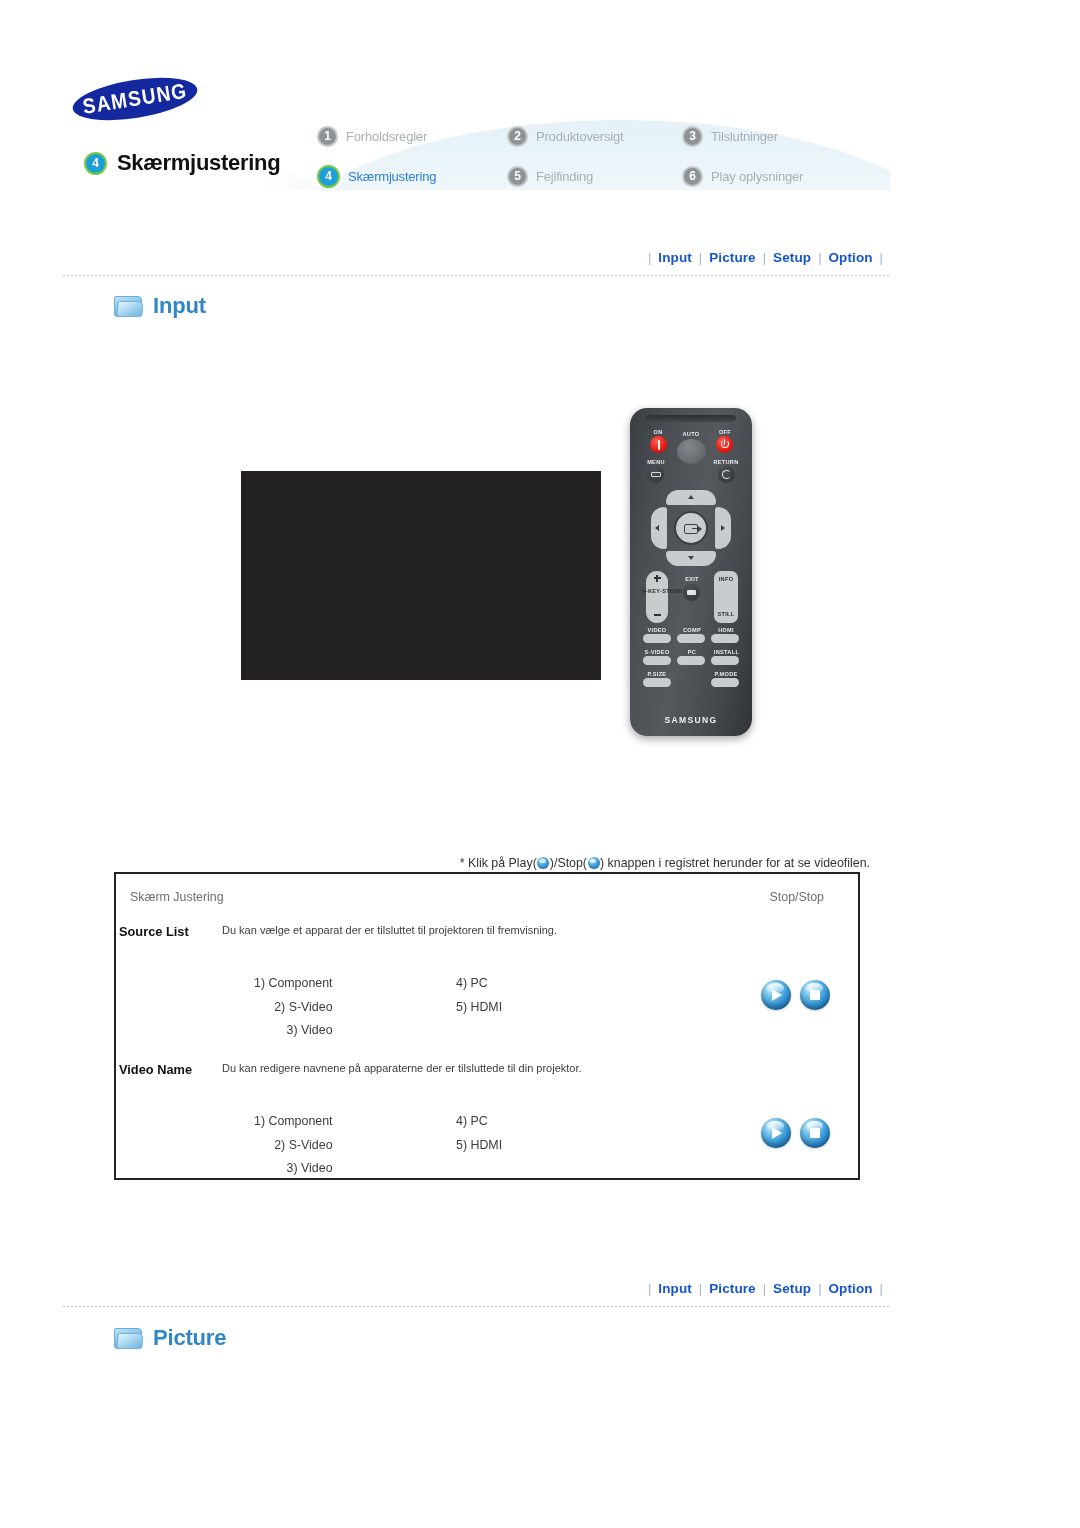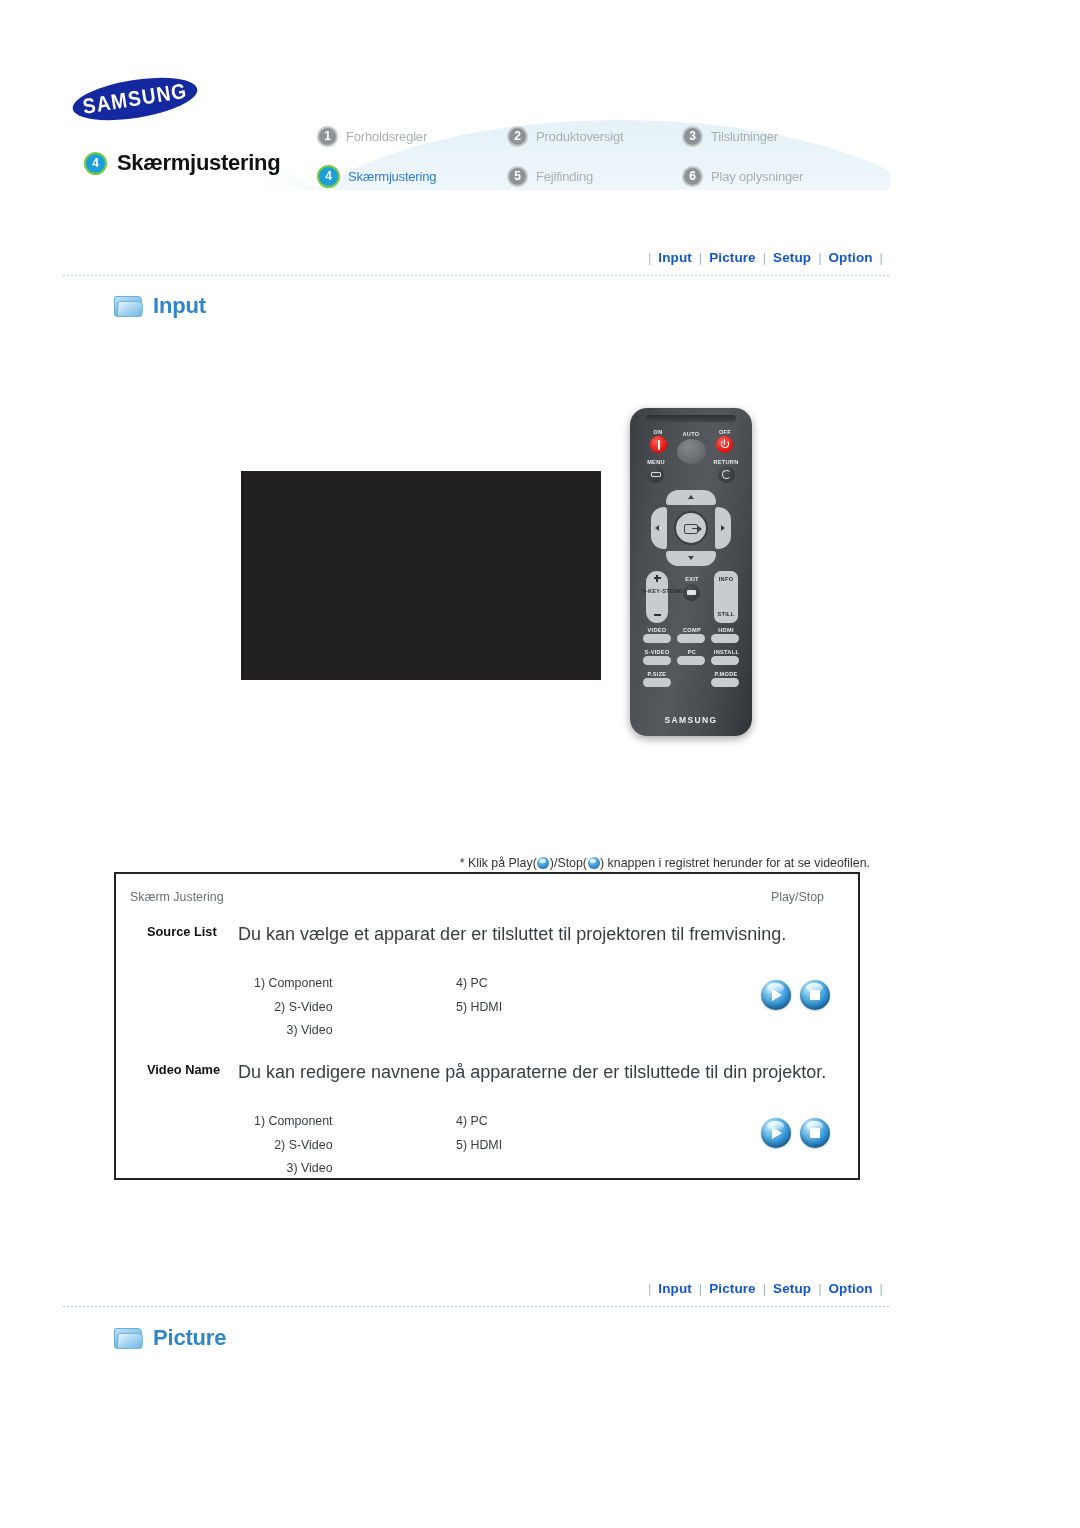--- a/index.html
+++ b/index.html
@@ -180,24 +180,24 @@
   }
   .th{
     position:absolute;top:16px;font-size:12.4px;color:#6c6f72;white-space:nowrap;
   }
   .th.c1{left:14px;}
   .th.c2{left:0;width:100%;text-align:center;}
   .th.c3{right:34px;}
 
   .trow{position:relative;}
   .cell-name{
-    position:absolute;left:31px;font-size:12.8px;font-weight:bold;color:#111;white-space:nowrap;
+    position:absolute;left:3px;font-size:12.8px;font-weight:bold;color:#111;white-space:nowrap;
   }
   .cell-desc{
-    position:absolute;left:122px;font-size:18px;color:#3a3d40;white-space:nowrap;
+    position:absolute;left:106px;font-size:11px;color:#3a3d40;white-space:nowrap;
   }
   .opt-list{position:absolute;font-size:12.4px;color:#3a3d40;line-height:23.5px;}
   .opt-list.left{left:138px;text-align:right;}
   .opt-list.right{left:340px;}
 
   .pbtns{position:absolute;display:flex;gap:9px;}
   .pball{
     width:30px;height:30px;border-radius:50%;position:relative;
     background:radial-gradient(circle at 33% 26%, #cfeeff 0%, #6fc0ea 30%, #2f8fd2 62%, #135d9e 100%);
     box-shadow:inset 0 -3px 5px rgba(0,0,0,.28), 0 1px 2px rgba(0,0,0,.22);
@@ -367,21 +367,21 @@
 </div>
 
 <div id="note">
   <span>* Klik på Play(</span><span class="inline-icon"><span class="gl"></span></span><span>)/Stop(</span><span class="inline-icon"><span class="gl"></span></span><span>) knappen i registret herunder for at se videofilen.</span>
 </div>
 
 <div id="table">
 
   <div class="t-headrow">
     <div class="th c1">Skærm Justering</div>
-    <div class="th c3">Play/Stop</div>
+    <div class="th c3">Stop/Stop</div>
   </div>
 
   <div class="trow" style="height:140px;">
     <div class="cell-name" style="top:2px;">Source List</div>
     <div class="cell-desc" style="top:2px;">Du kan vælge et apparat der er tilsluttet til projektoren til fremvisning.</div>
 
     <div class="opt-list left" style="top:50px;">
       <div>1) Component</div>
       <div>2) S-Video</div>
       <div>3) Video</div>

